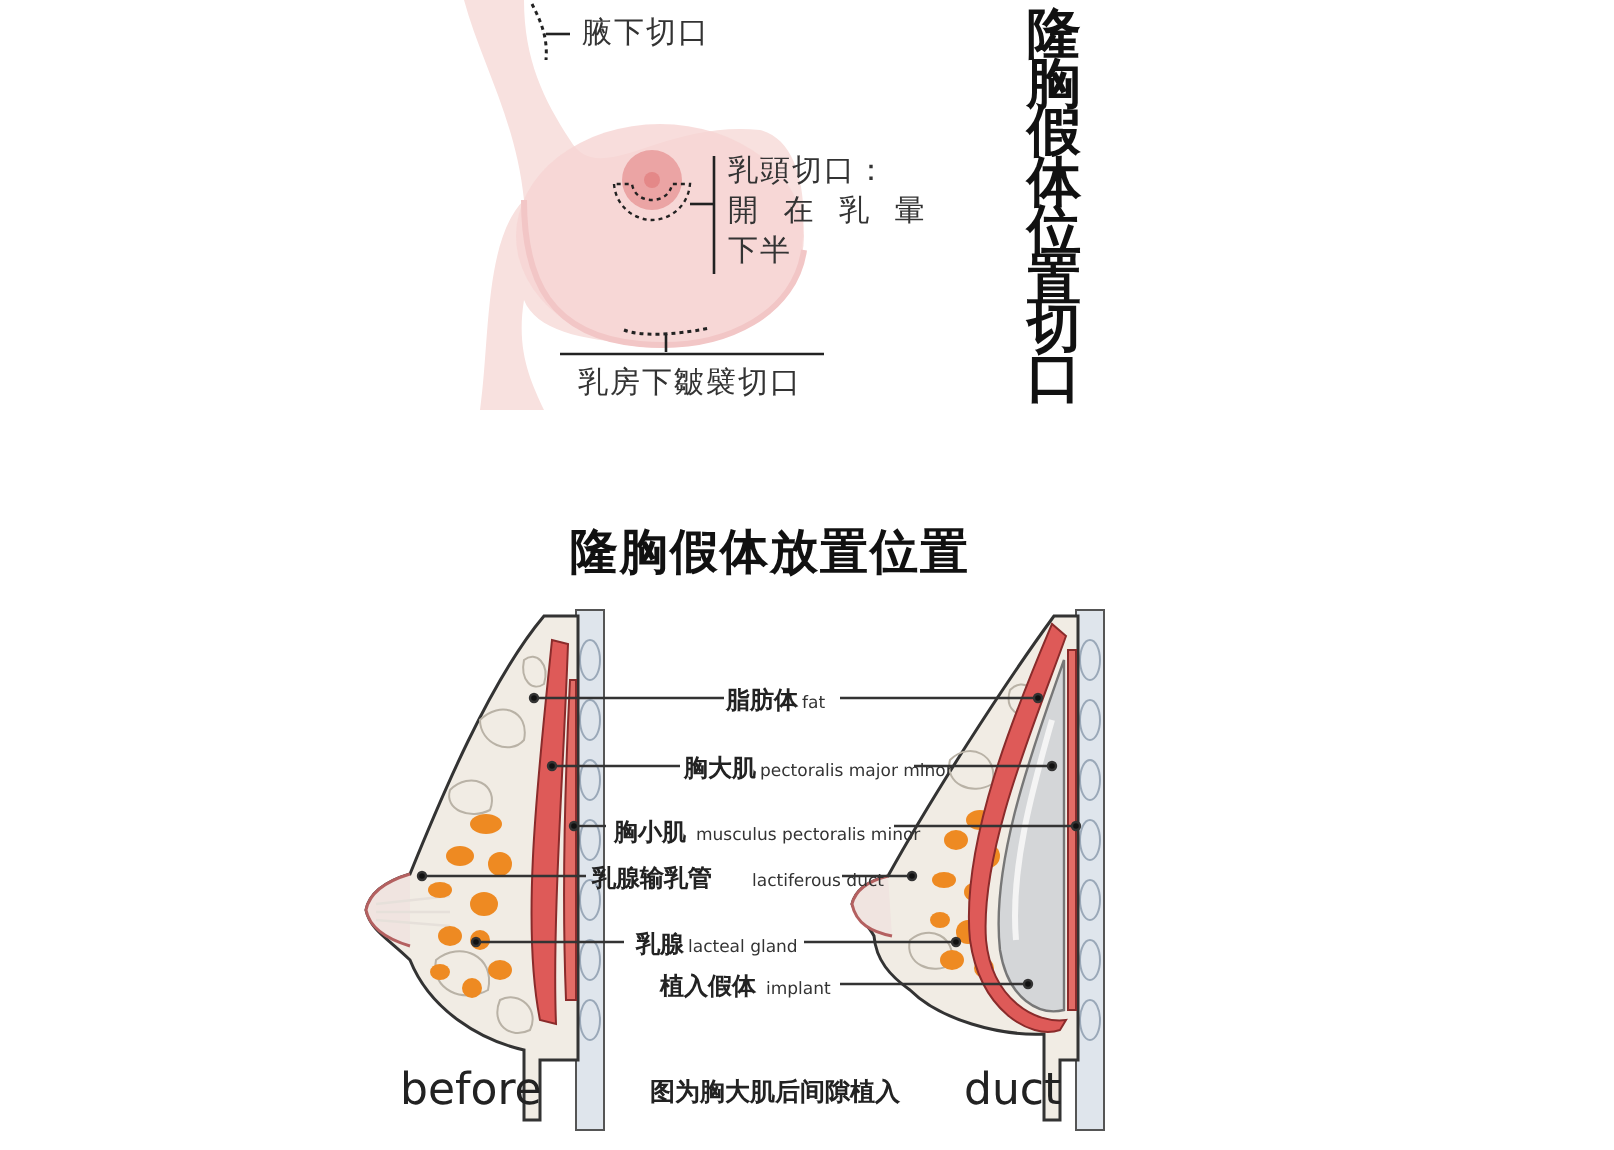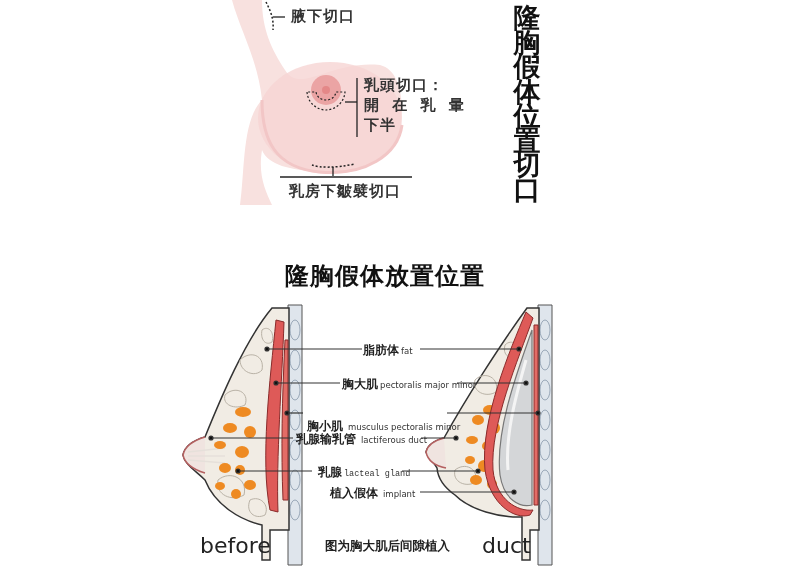--- a/index.html
+++ b/index.html
@@ -1,20 +1,20 @@
 <!DOCTYPE html>
 <html><head>
   <meta charset="utf-8">
   <style>
     html, body { margin: 0; padding: 0; background: #ffffff; }
     body { width: 807px; height: 575px; position: relative; overflow: hidden;
            font-family: "DejaVu Sans", "Liberation Sans", sans-serif; color: #222; }
     .abs { position: absolute; }
     .svg-layer { position: absolute; left: 0; top: 0; }
-    .incision-label { font-size: 15px; color: #333; letter-spacing: 1px; white-space: nowrap; font-weight: bold; }
+    .incision-label { font-size: 15px; color: #333; letter-spacing: 1px; white-space: nowrap; }
     .vert-title { position: absolute; left: 510px; top: 6px; width: 34px; font-size: 27px;
                   font-weight: bold; line-height: 24.5px; text-align: center; color: #111; }
     .vert-title span { display: block; }
     .main-title { position: absolute; left: 285px; top: 260px; font-size: 24px; font-weight: bold; color: #111; letter-spacing: 1px; white-space: nowrap; }
     .lbl { position: absolute; white-space: nowrap; font-size: 12px; font-weight: bold; color: #222; }
     .lbl .en { font-size: 8.5px; font-weight: normal; color: #333; margin-left: 2px; }
     .caption { position: absolute; left: 325px; top: 538px; font-size: 12.5px; font-weight: bold; color: #222; white-space: nowrap; }
     .ba { position: absolute; font-size: 22px; color: #222; }
   </style>
 </head>
@@ -174,27 +174,27 @@
     <circle cx="514" cy="492" r="2"></circle>
   </g>
 </svg>
 
 <div class="lbl" style="left:363px; top:342px;">
   <span>脂肪体</span><span class="en">fat</span>
 </div>
 <div class="lbl" style="left:342px; top:376px;text-align:right;">
   <span>胸大肌</span><span class="en">pectoralis major minor</span>
 </div>
-<div class="lbl" style="left:307px; top:418px;">
+<div class="lbl" style="left:307px; top:408px;">
   <span>胸小肌</span><span class="en" style="margin-left:5px">musculus pectoralis minor</span>
 </div>
 <div class="lbl" style="left:296px; top:431px;">
-  <span>乳腺输乳管</span><span class="en" style="margin-left:5px">lactiferous duct</span>
-</div>
-<div class="lbl" style="left:318px; top:464px;font-family:Liberation Mono, monospace;">
+  <span>乳腺输乳管</span><span class="en" style="margin-left:20px">lactiferous duct</span>
+</div>
+<div class="lbl" style="left:318px; top:464px;">
   <span>乳腺</span><span class="en">lacteal gland</span>
 </div>
 <div class="lbl" style="left:330px; top:485px;">
   <span>植入假体</span><span class="en" style="margin-left:5px">implant</span>
 </div>
 
 <div class="ba" style="left:200px; top:533px;">before</div>
 <div class="ba" style="left:482px; top:533px;">duct</div>
 <div class="caption">图为胸大肌后间隙植入</div>
 

